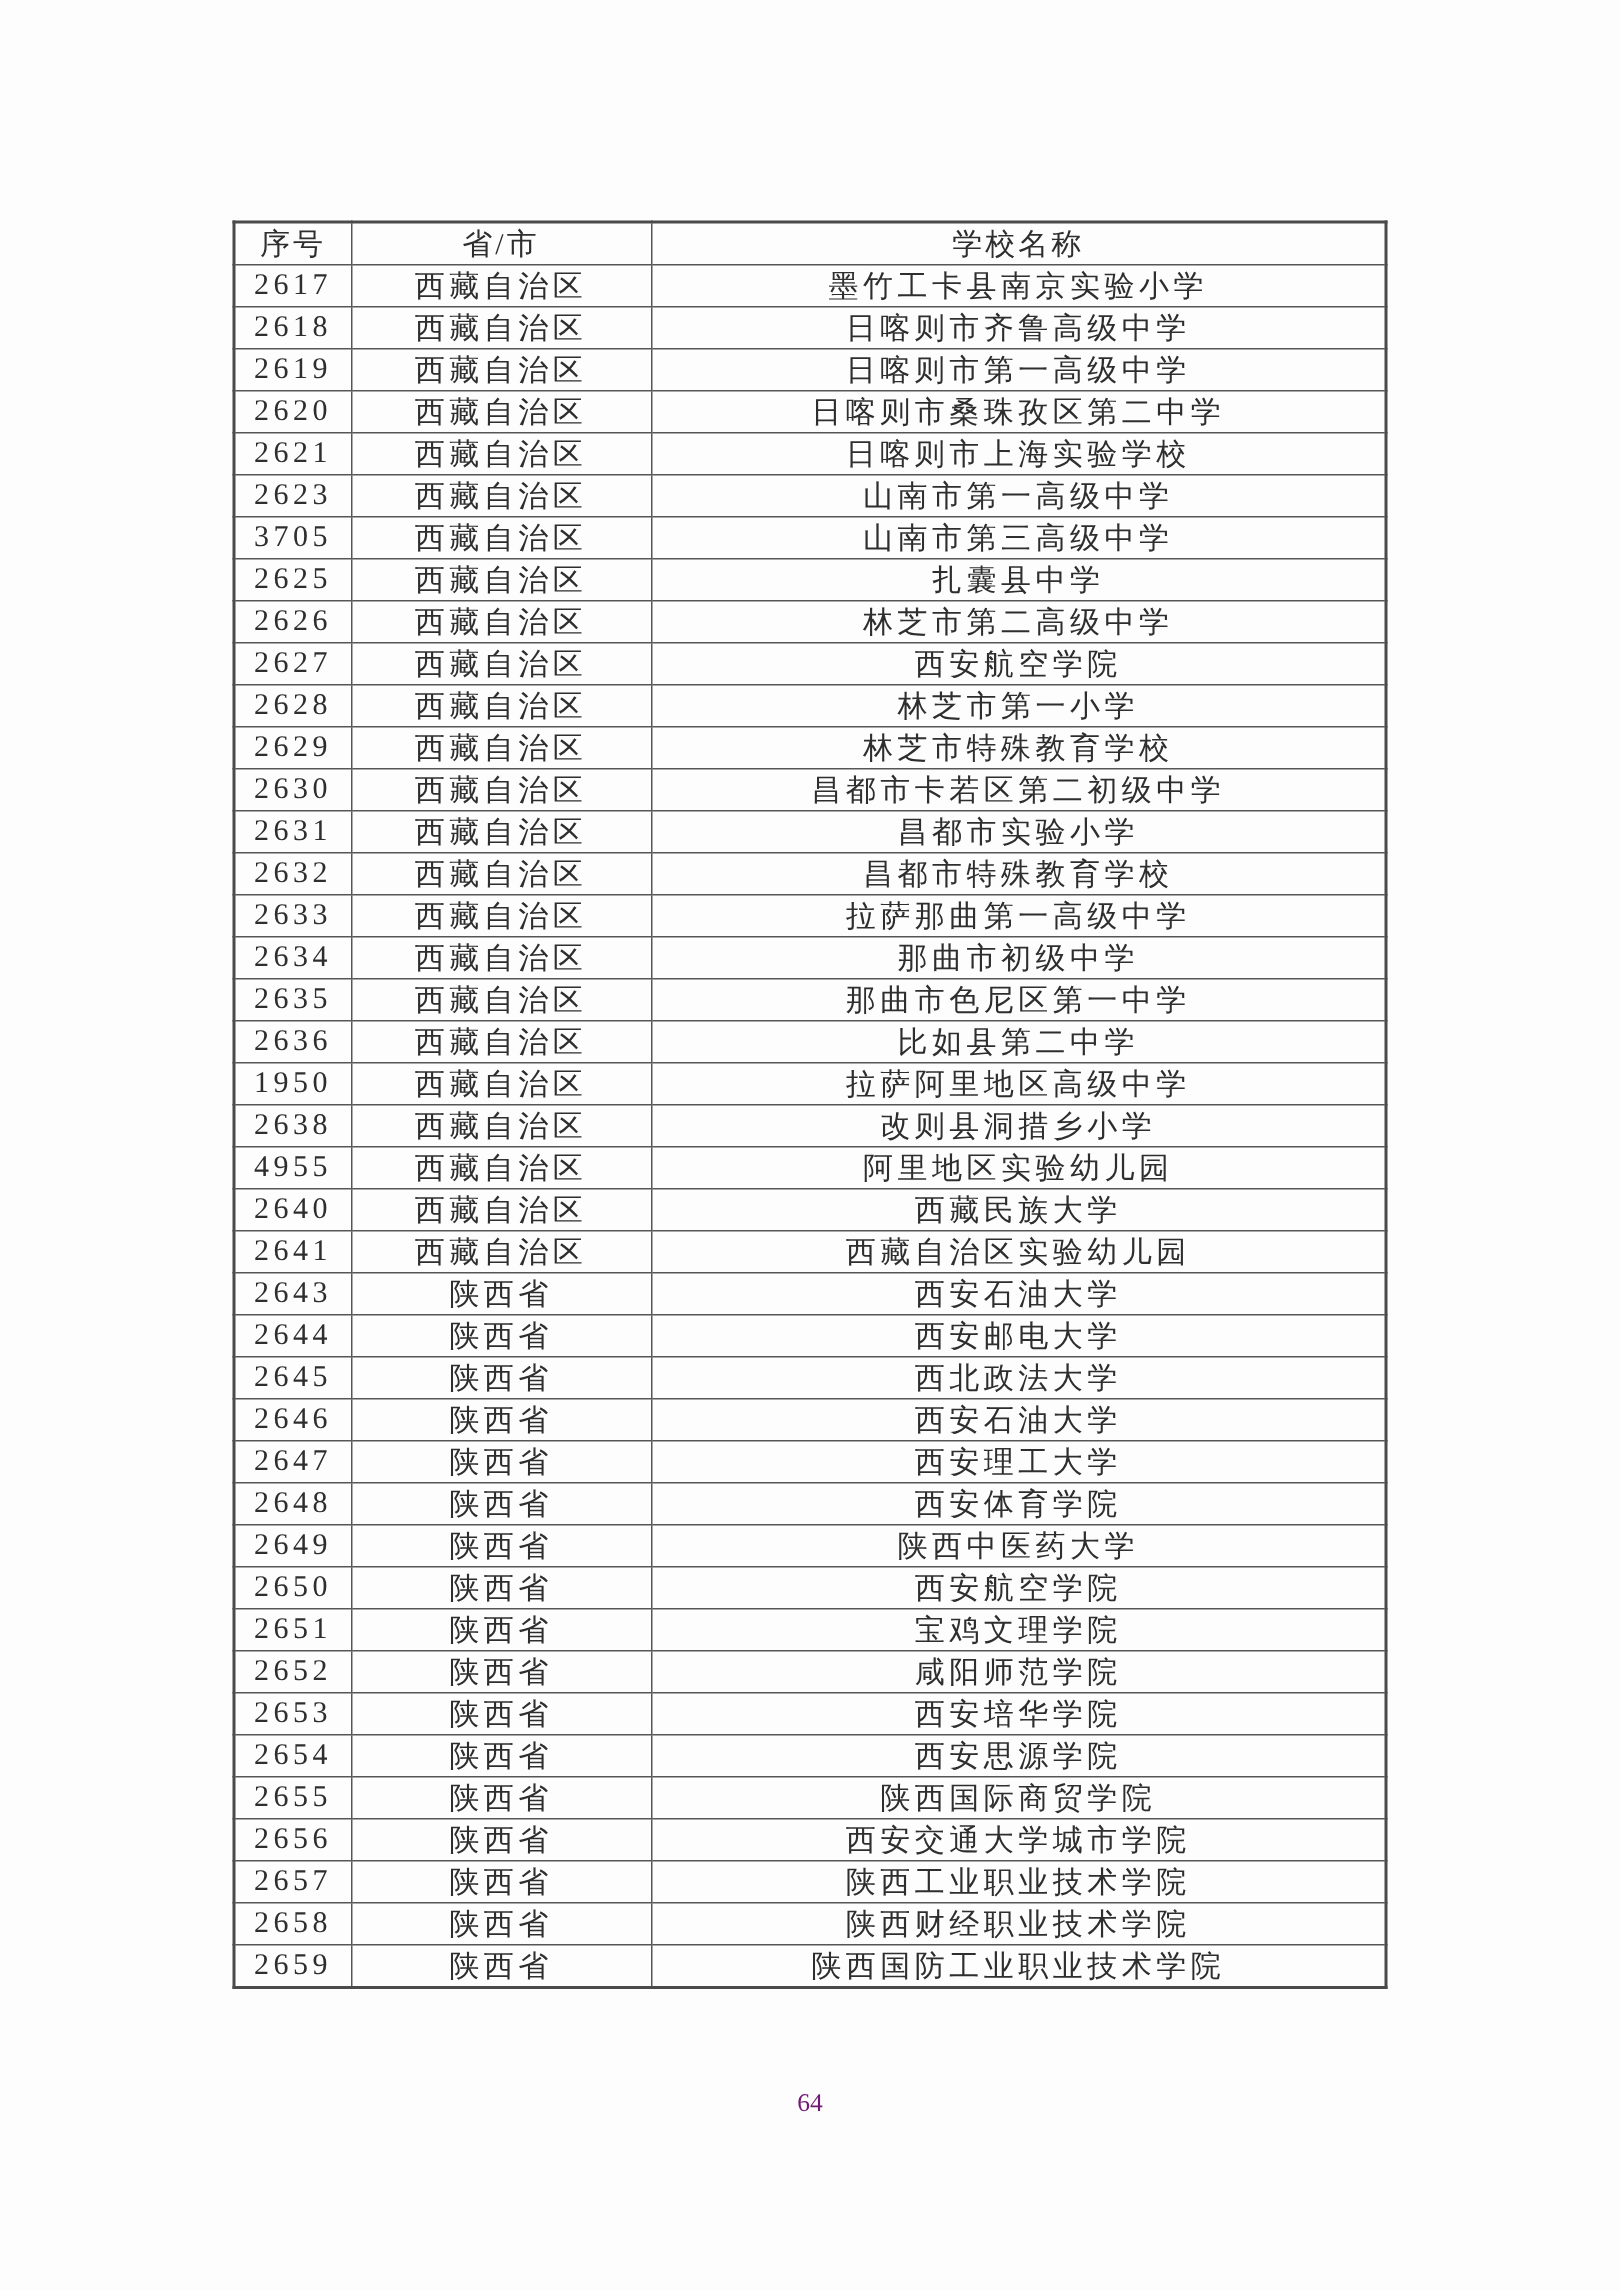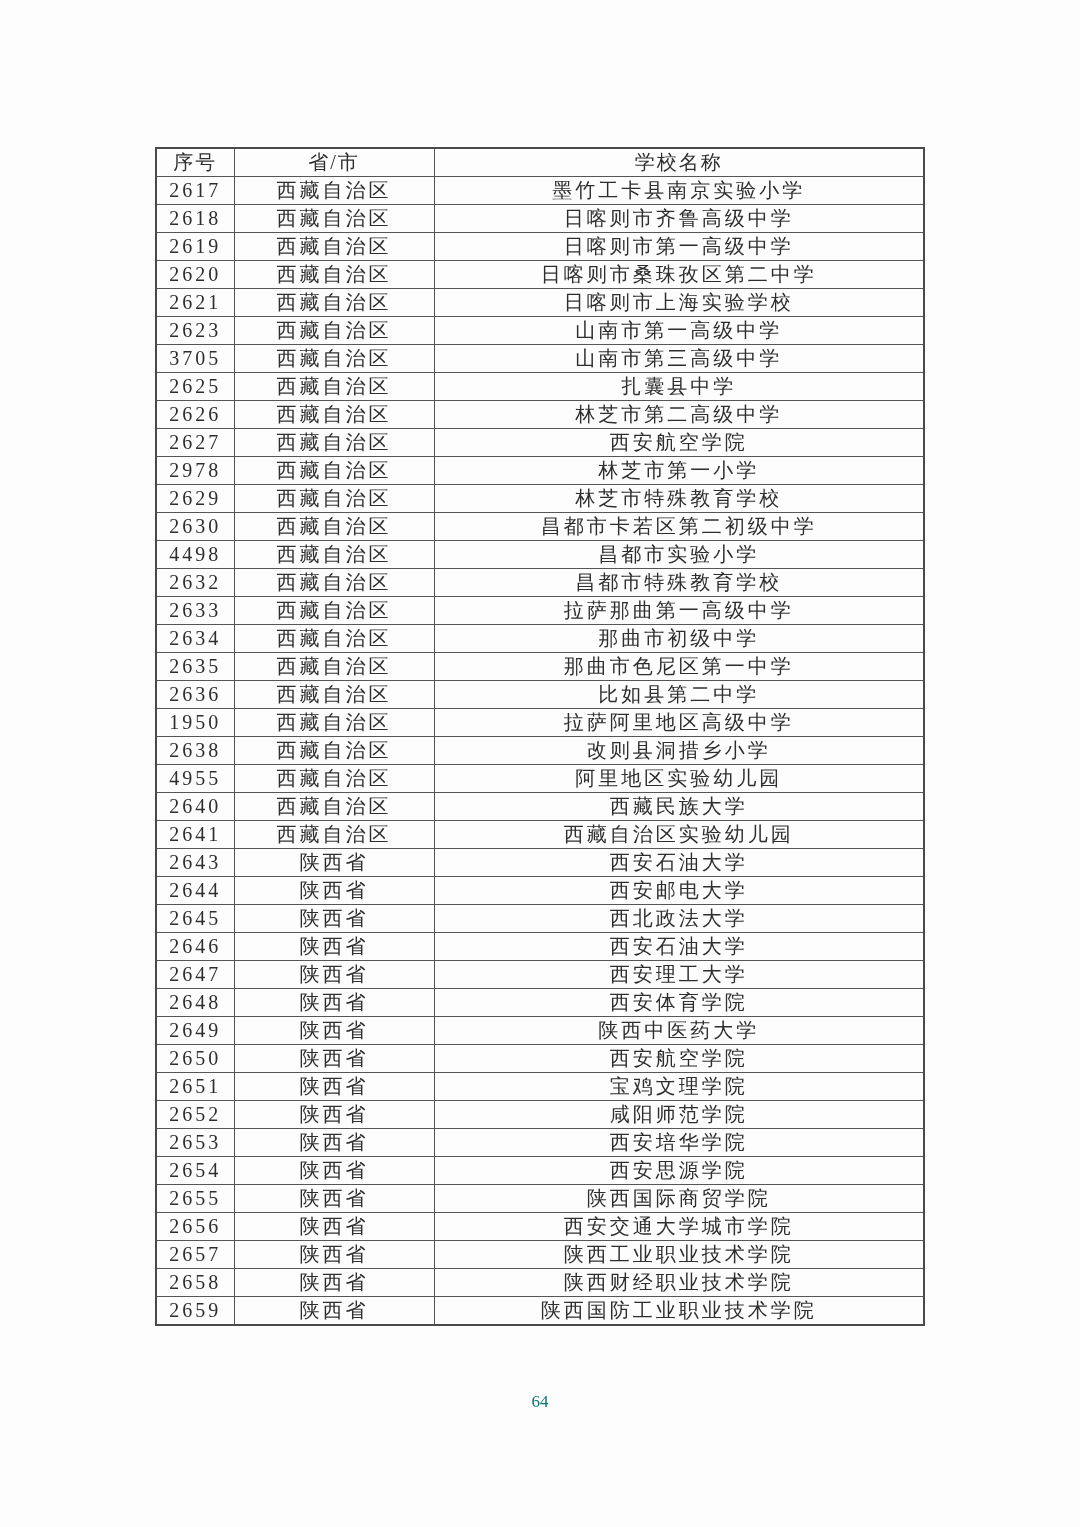--- a/index.html
+++ b/index.html
@@ -51,21 +51,21 @@
     letter-spacing: 4px;
   }
   .page-footer {
     position: absolute;
     top: 1392px;
     left: 0;
     width: 1080px;
     text-align: center;
     font-size: 17px;
     letter-spacing: 0;
-    color: #0f766e;
+    color: #701a75;
   }
 </style>
 </head>
 <body>
 
 <div class="page">
 
   <table class="school-table">
     <colgroup>
       <col style="width:78px">
@@ -124,36 +124,36 @@
           <td class="col-serial">2626</td>
           <td class="col-province">西藏自治区</td>
           <td class="col-school">林芝市第二高级中学</td>
         </tr>
         <tr>
           <td class="col-serial">2627</td>
           <td class="col-province">西藏自治区</td>
           <td class="col-school">西安航空学院</td>
         </tr>
         <tr>
-          <td class="col-serial">2978</td>
+          <td class="col-serial">2628</td>
           <td class="col-province">西藏自治区</td>
           <td class="col-school">林芝市第一小学</td>
         </tr>
         <tr>
           <td class="col-serial">2629</td>
           <td class="col-province">西藏自治区</td>
           <td class="col-school">林芝市特殊教育学校</td>
         </tr>
         <tr>
           <td class="col-serial">2630</td>
           <td class="col-province">西藏自治区</td>
           <td class="col-school">昌都市卡若区第二初级中学</td>
         </tr>
         <tr>
-          <td class="col-serial">4498</td>
+          <td class="col-serial">2631</td>
           <td class="col-province">西藏自治区</td>
           <td class="col-school">昌都市实验小学</td>
         </tr>
         <tr>
           <td class="col-serial">2632</td>
           <td class="col-province">西藏自治区</td>
           <td class="col-school">昌都市特殊教育学校</td>
         </tr>
         <tr>
           <td class="col-serial">2633</td>

